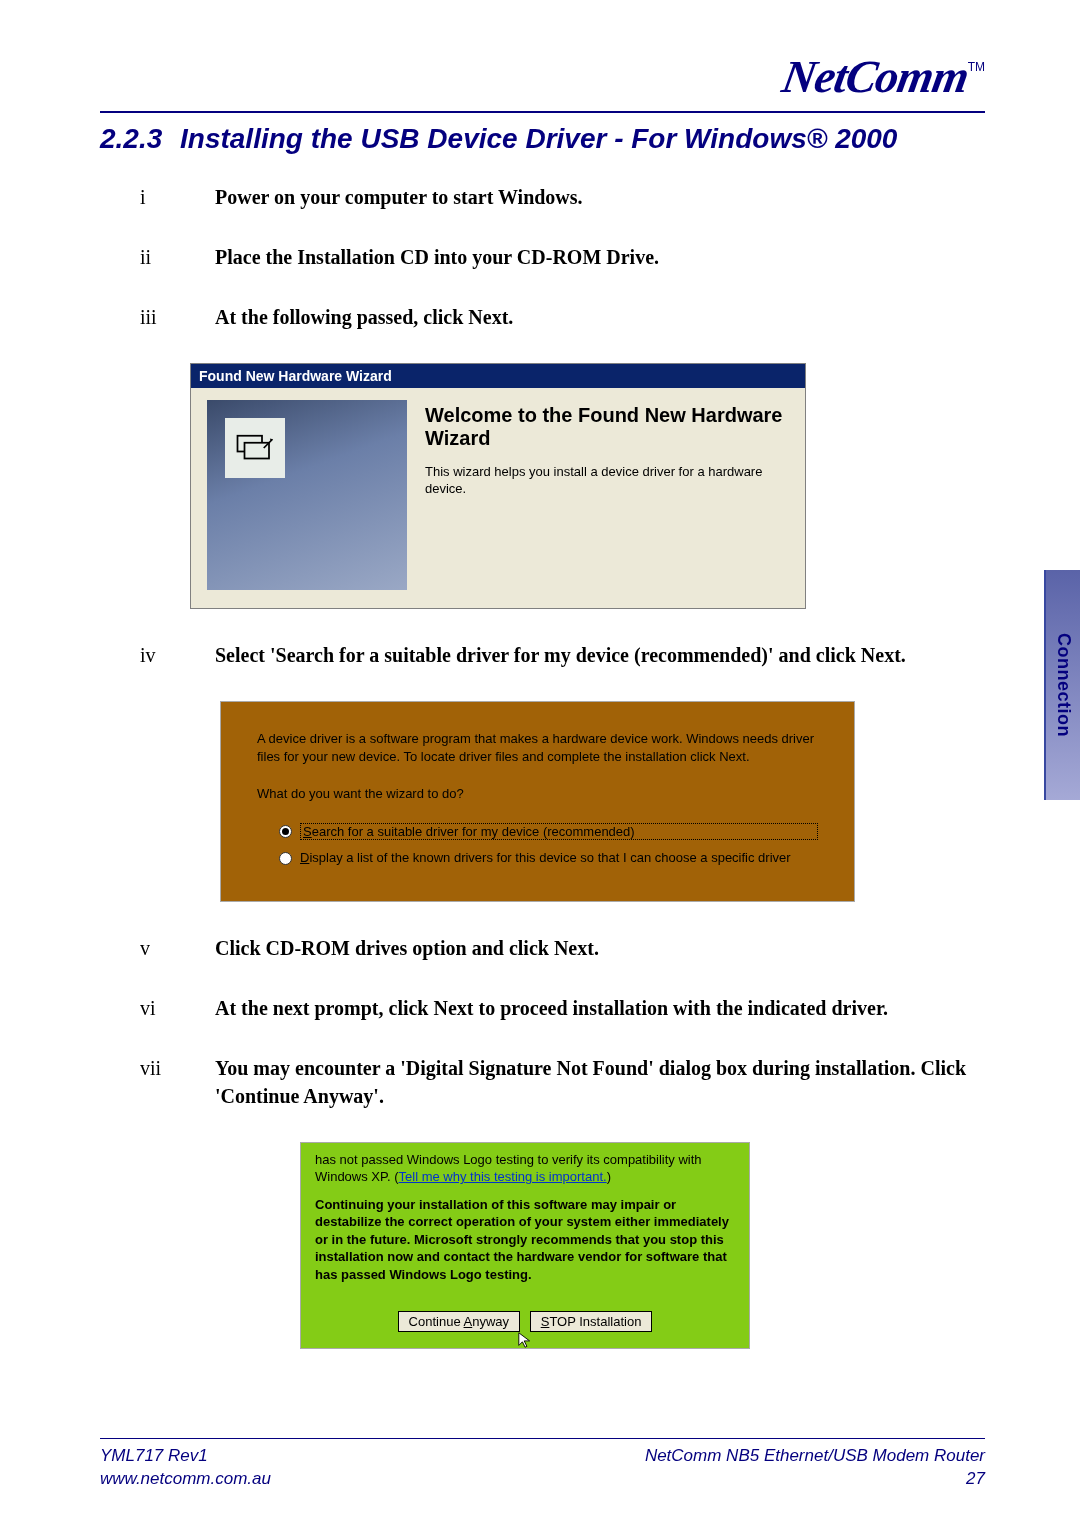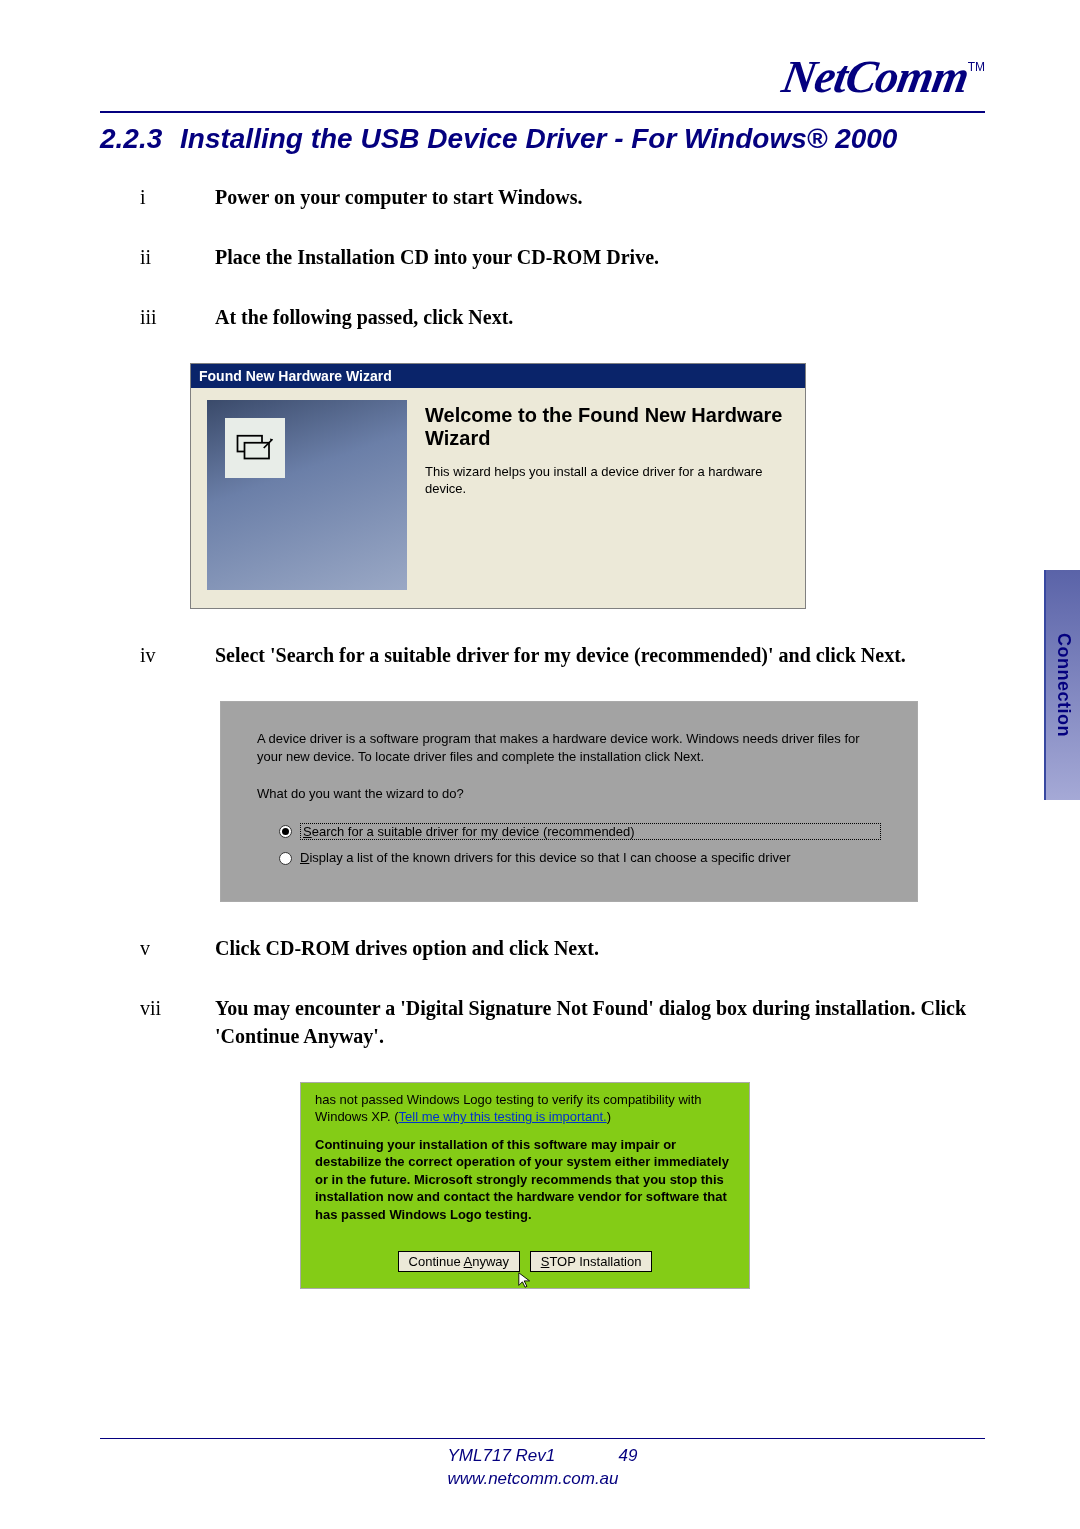--- a/index.html
+++ b/index.html
@@ -105,24 +105,24 @@
     font-family: Tahoma, Arial, sans-serif;
     font-size: 20px;
     font-weight: bold;
     margin-bottom: 14px;
     margin-top: 4px;
   }
   .ss-text p { font-size: 13px; line-height: 1.3; }
   .screenshot2 {
     margin: 0 0 32px 120px;
     border: 1px solid #aaa;
-    background: #a3a3a3;
+    background: #a16207;
     font-family: Tahoma, Arial, sans-serif;
     font-size: 13px;
-    width: 698px;
+    width: 635px;
     padding: 28px 36px 26px 36px;
   }
   .screenshot2 p { line-height: 1.35; margin-bottom: 20px; }
   .radio-row {
     display: flex;
     align-items: flex-start;
     margin: 6px 0 10px 22px;
   }
   .radio {
     width: 13px; height: 13px; border-radius: 50%;
@@ -196,21 +196,21 @@
     left: 100px; right: 95px;
     bottom: 38px;
   }
   .hr-bot {
     border: none;
     border-top: 1.5px solid #04007f;
     margin-bottom: 6px;
   }
   .footer-row {
     display: flex;
-    justify-content: center;
+    justify-content: space-between;
     font-family: "Segoe UI", "Myriad Pro", Arial, sans-serif;
     font-style: italic;
     color: #04007f;
     font-size: 17px;
     line-height: 1.35;
   }
   .footer-right { text-align: right; }
 </style>
 </head>
 <body>
@@ -279,20 +279,24 @@
       <span class="radio-label"><span class="u">D</span><span>isplay a list of the known drivers for this device so that I can choose a specific driver</span></span>
     </div>
   </div>
 
   <ul class="steps">
     <li>
       <span class="step-num">v</span>
       <span class="step-body">Click CD-ROM drives option and click Next.</span>
     </li>
     <li>
+      <span class="step-num">vi</span>
+      <span class="step-body">At the next prompt, click Next to proceed installation with the indicated driver.</span>
+    </li>
+    <li>
       <span class="step-num">vii</span>
       <span class="step-body">You may encounter a 'Digital Signature Not Found' dialog box during installation. Click 'Continue Anyway'.</span>
     </li>
   </ul>
 
   <div class="screenshot3">
     <p class="logo-line">
       <span>has not passed Windows Logo testing to verify its compatibility with Windows XP. (</span><a href="#">Tell me why this testing is important.</a><span>)</span>
     </p>
     <p class="bold">Continuing your installation of this software may impair or destabilize the correct operation of your system either immediately or in the future. Microsoft strongly recommends that you stop this installation now and contact the hardware vendor for software that has passed Windows Logo testing.</p>
@@ -311,16 +315,17 @@
 </div>
 
 <div class="footer">
   <hr class="hr-bot">
   <div class="footer-row">
     <div>
       <div>YML717 Rev1</div>
       <div>www.netcomm.com.au</div>
     </div>
     <div class="footer-right">
-      <div>49</div>
+      <div>NetComm NB5 Ethernet/USB Modem Router</div>
+      <div>27</div>
     </div>
   </div>
 </div>
 
 </body></html>

